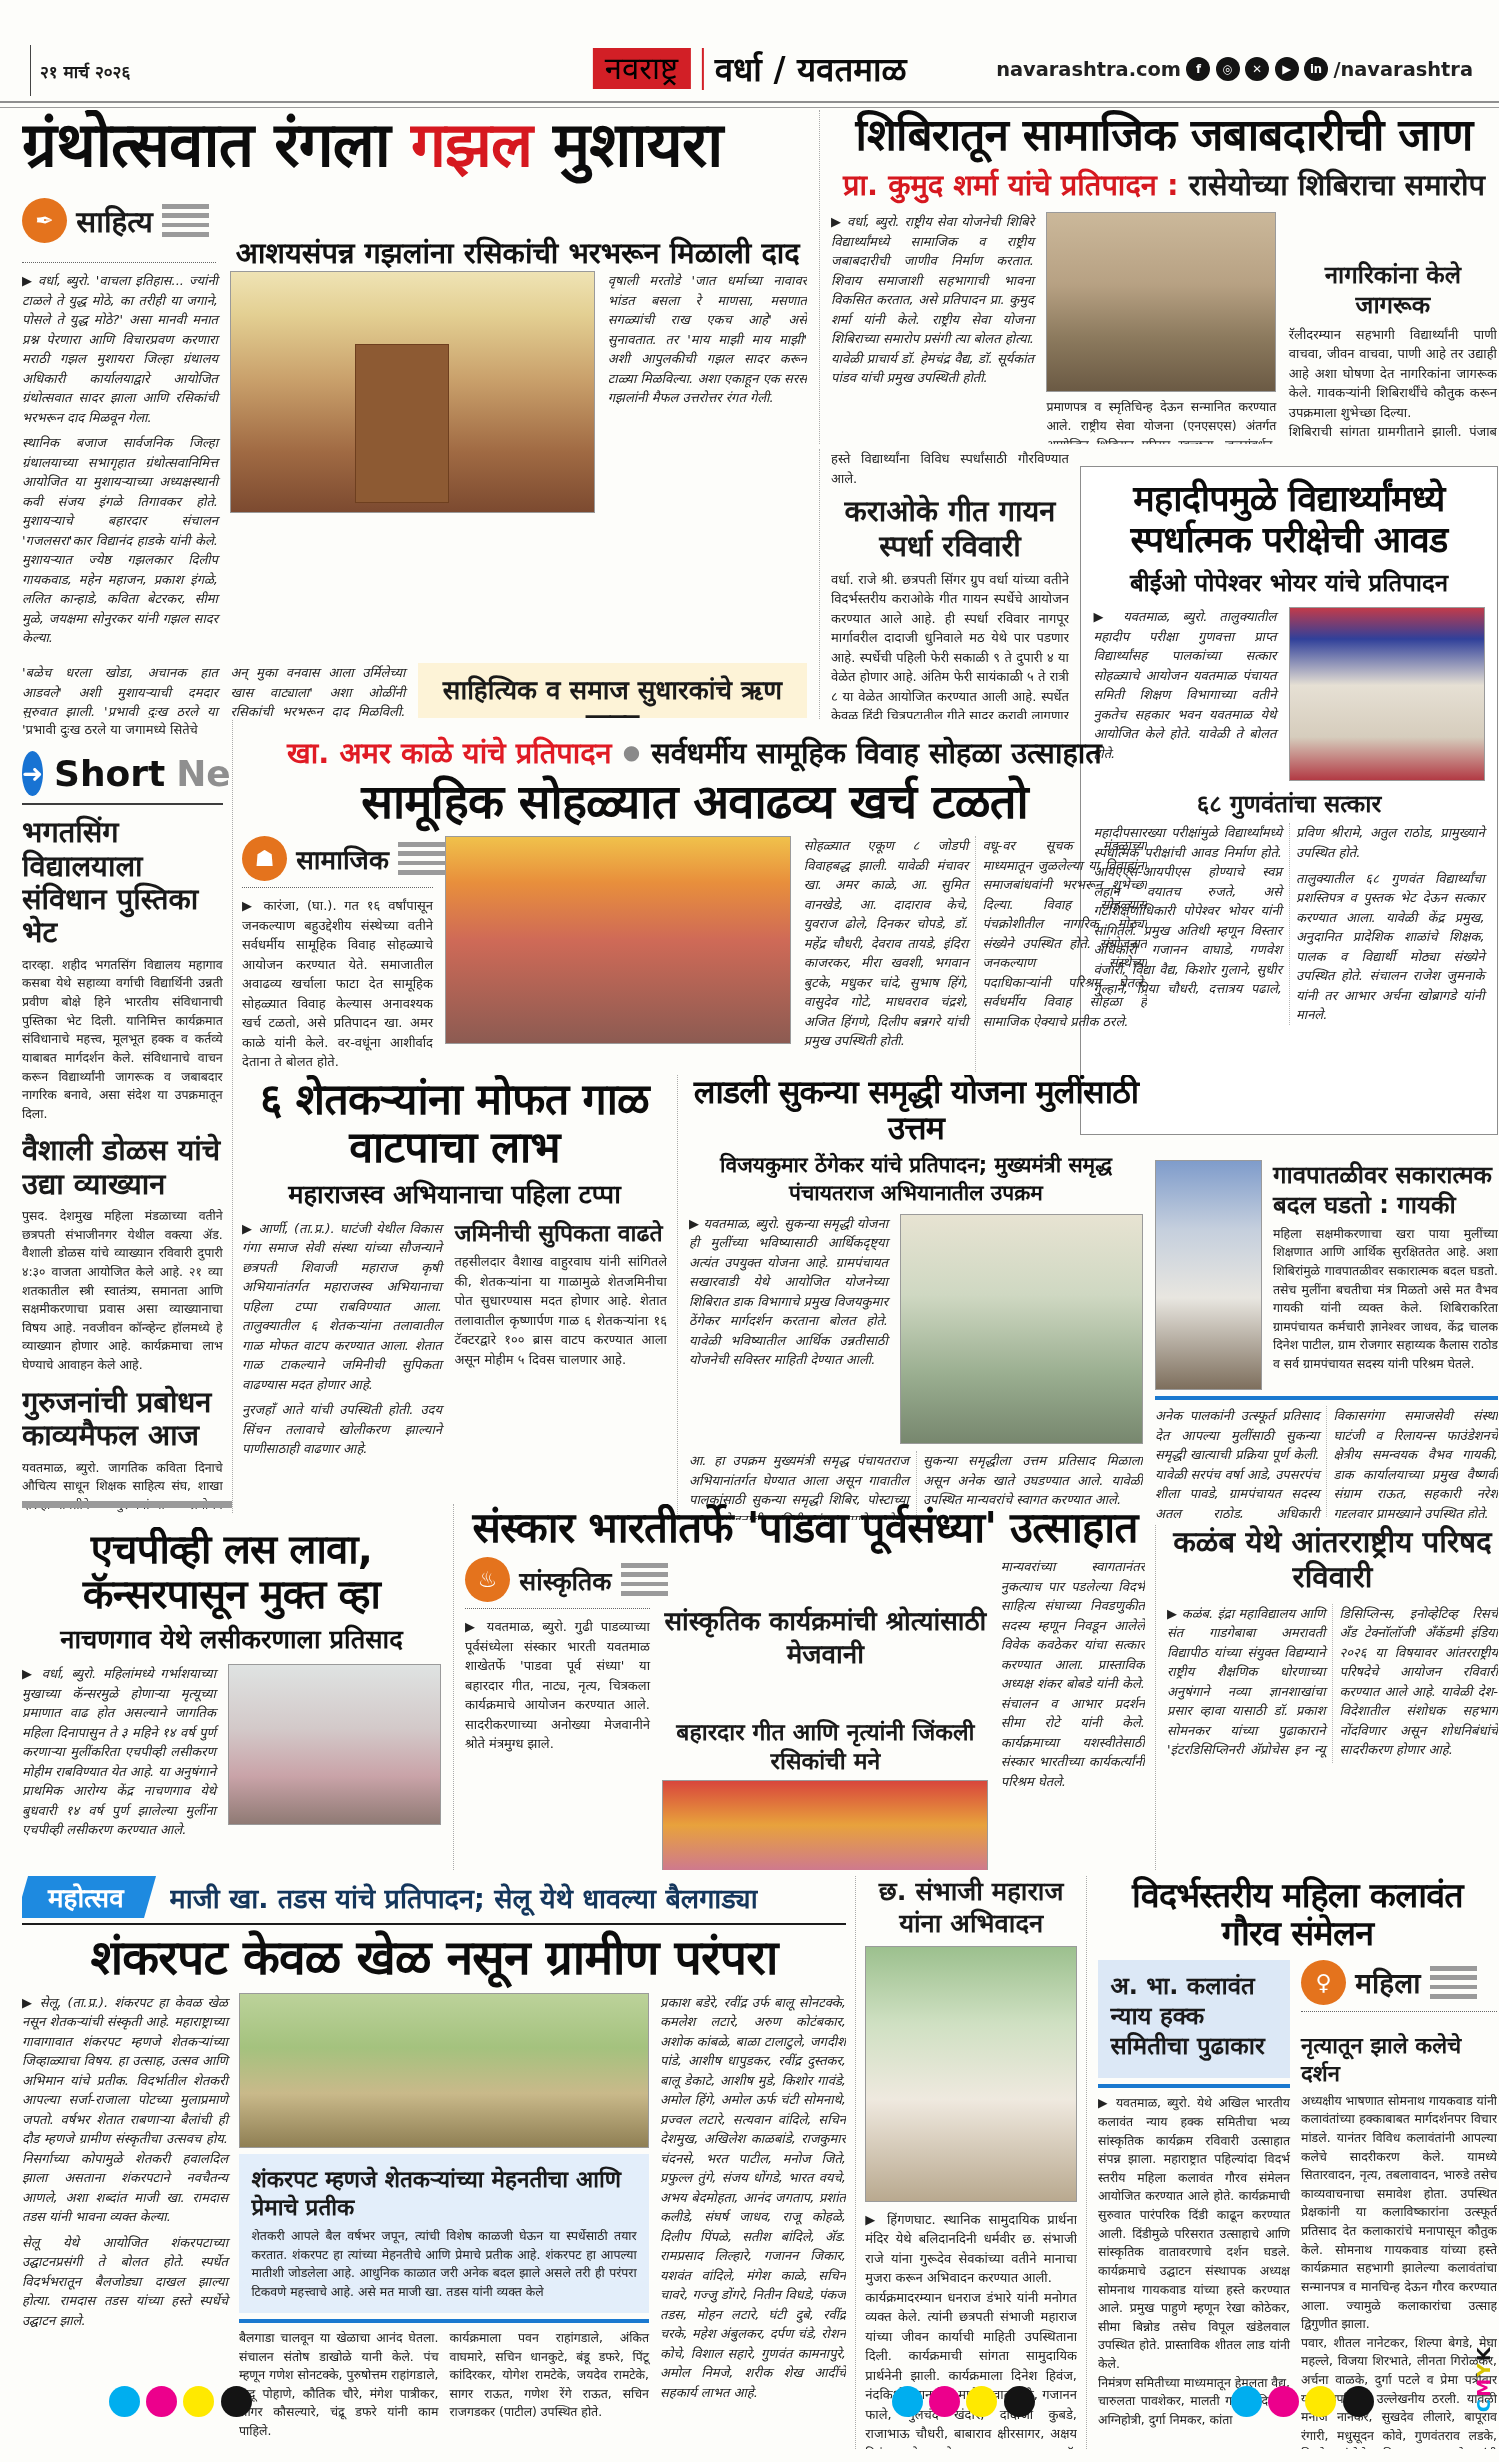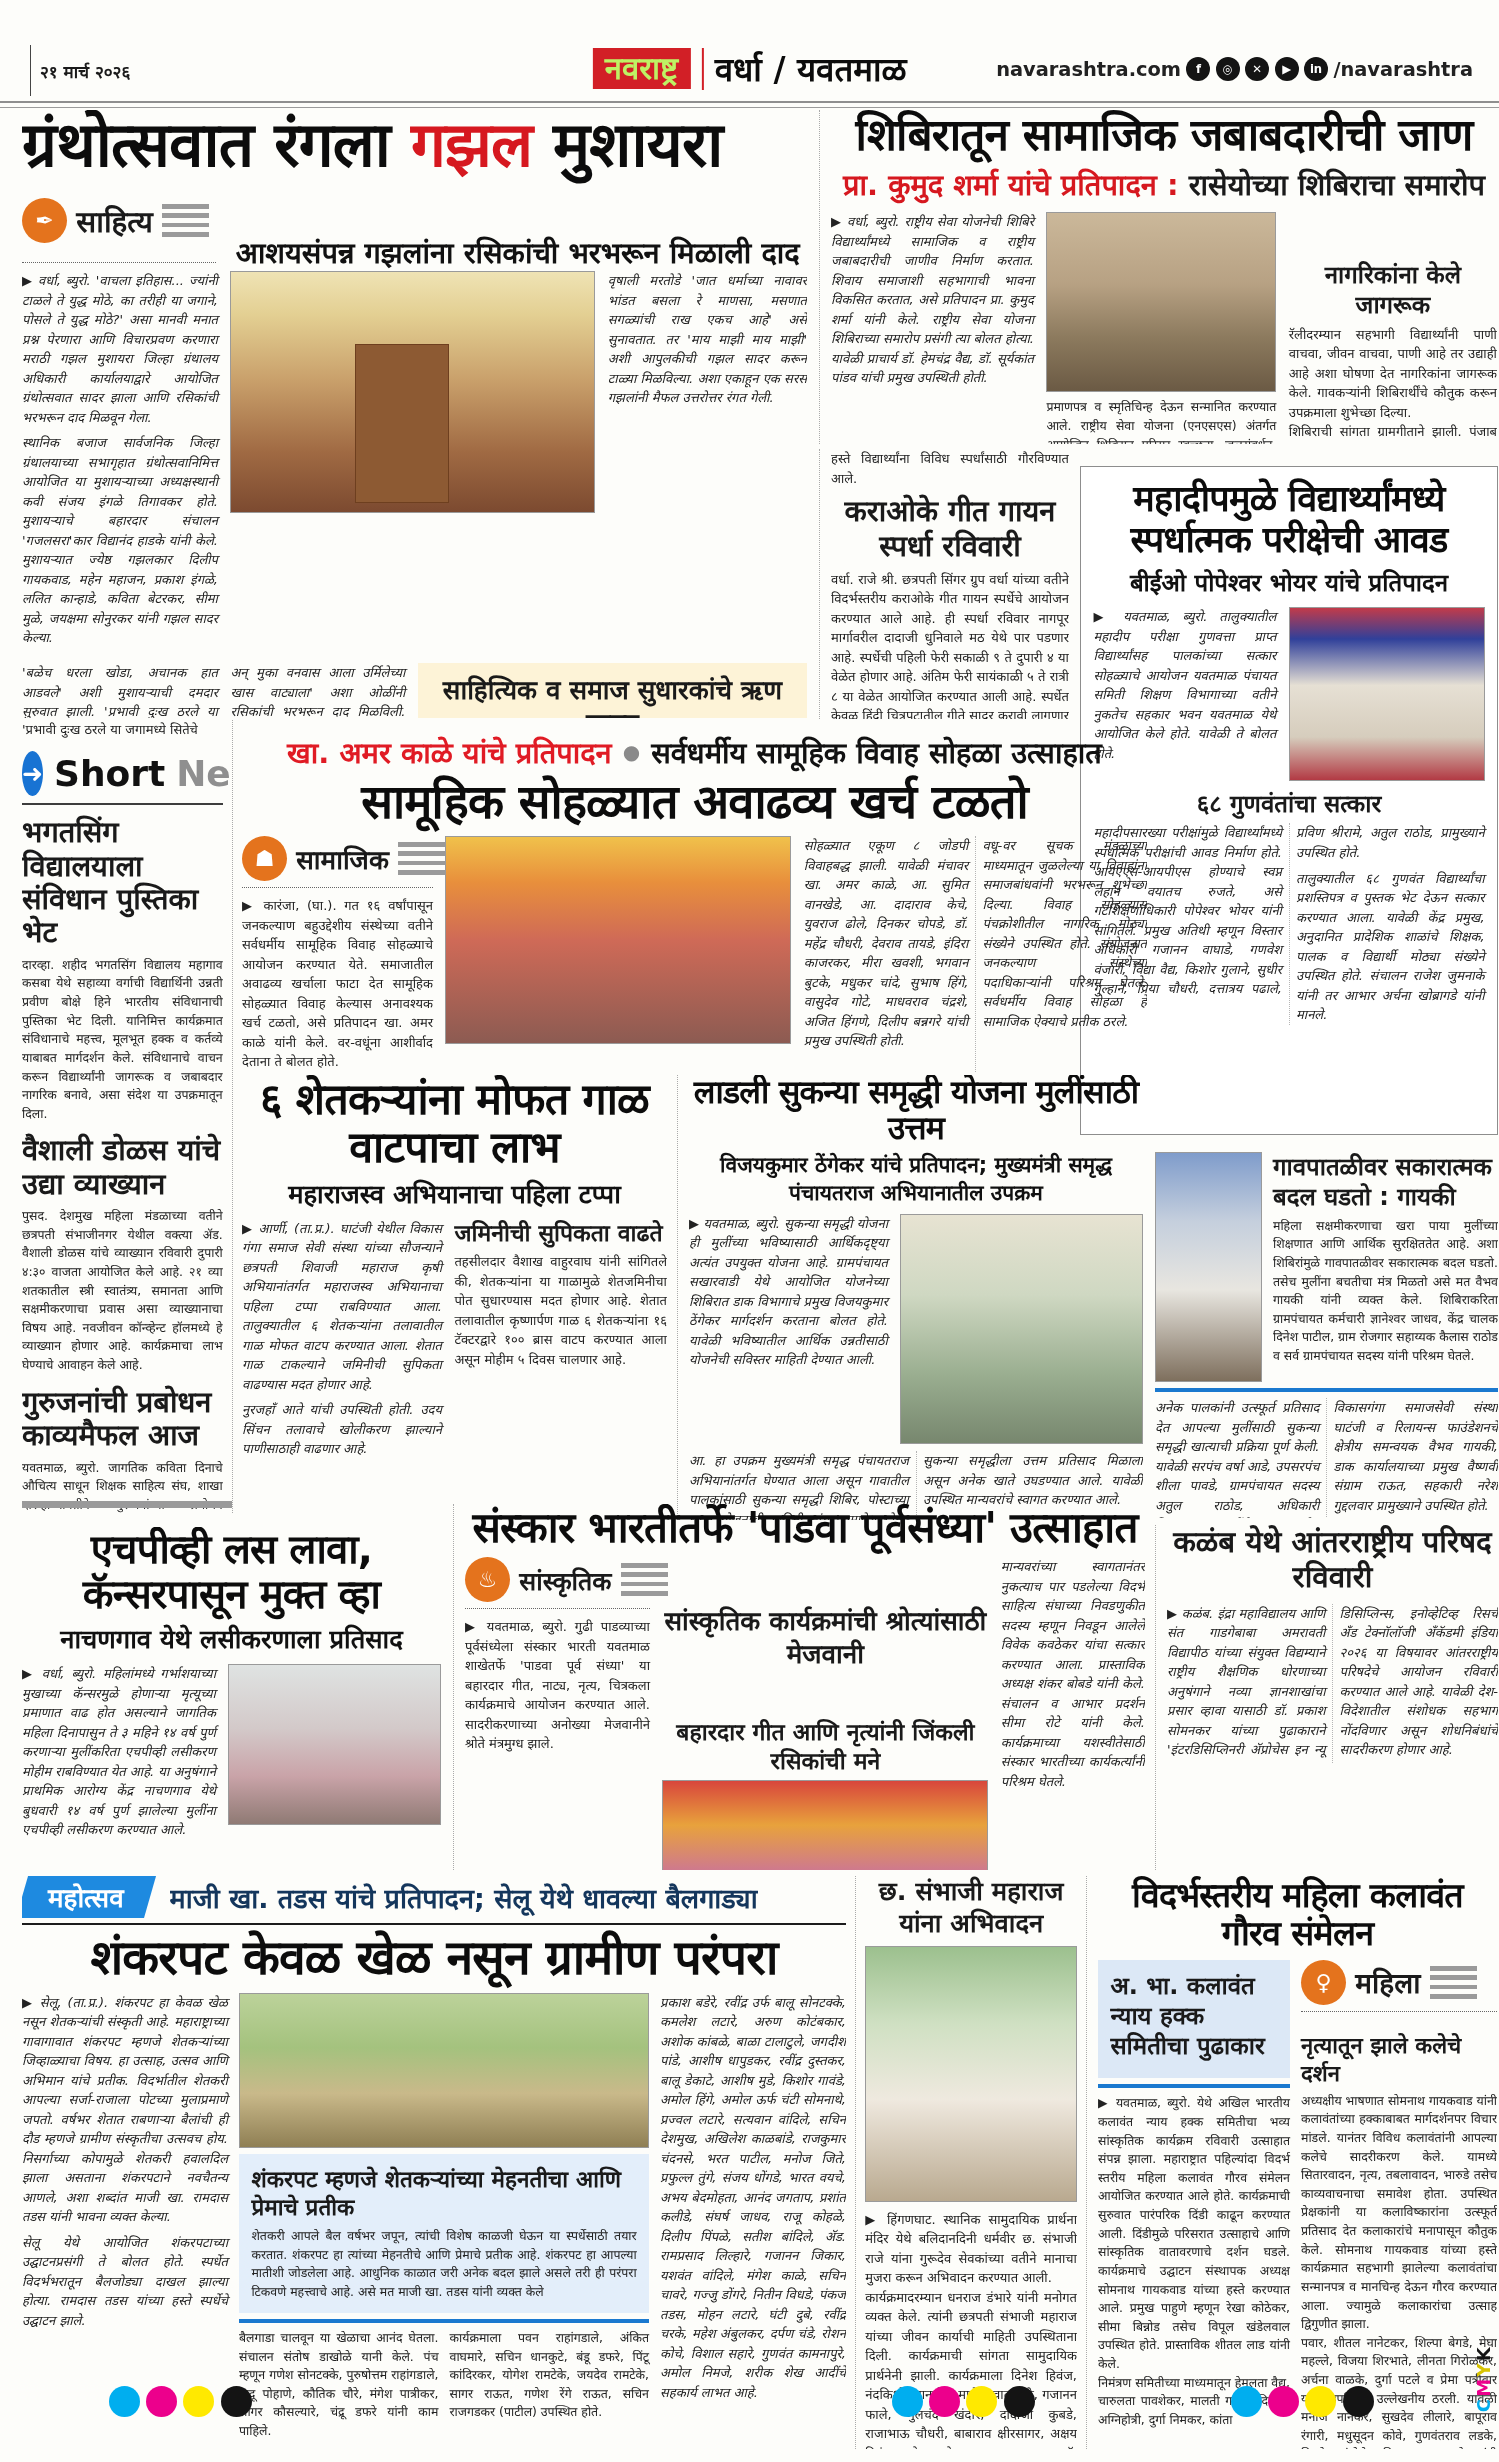--- a/index.html
+++ b/index.html
@@ -14,21 +14,21 @@
   .red{color:#d6181f;}
   .h-xl{font-weight:800;color:#0c0c0c;line-height:1.12;letter-spacing:-0.8px;}
   .subhead{font-weight:800;color:#111;}
   .row{display:flex;gap:12.4px;}
   .photo{position:relative;border:0.8px solid #9a9a9a;flex:0 0 auto;}
   .cols2{column-count:2;column-gap:14px;column-rule:0.8px dotted #b5b5b5;}
   
   .masthead{position:absolute;top:43px;left:0;right:0;height:56px;}
   .mh-date{position:absolute;left:40px;top:17px;font-weight:700;font-size:17px;}
   .mh-center{position:absolute;left:50%;top:3.1px;transform:translateX(-50%);display:flex;align-items:center;gap:11px;}
-  .mh-logo{background:#d21f26;color:#bef264;font-size:31px;font-weight:700;padding:4.7px 12.4px;line-height:1;}
+  .mh-logo{background:#d21f26;color:#000000;font-size:31px;font-weight:400;padding:4.7px 12.4px;line-height:1;}
   .mh-sep{width:2.3px;height:42px;background:#d21f26;}
   .mh-ed{font-size:33px;font-weight:800;color:#0c0c0c;}
   .mh-right{position:absolute;right:26px;top:14px;display:flex;align-items:center;gap:5.4px;font-size:19.4px;font-weight:600;color:#222;}
   .soc{width:24px;height:24px;border-radius:50%;background:#141414;color:#fff;display:flex;align-items:center;justify-content:center;font-size:11.6px;font-weight:bold;}
   .regmark{position:absolute;left:29.5px;top:45px;width:1.6px;height:51px;background:#444;}
   .rule2{position:absolute;top:101px;left:0;right:0;height:7px;border-top:2.3px solid #8f8f8f;border-bottom:1.6px solid #9b9b9b;}
   
   .badge{display:flex;align-items:center;gap:9.3px;border-bottom:1.6px dotted #666;padding-bottom:6.2px;margin-bottom:7.8px;}
   .badge .ic{width:45px;height:45px;border-radius:50%;background:#e4731d;display:flex;align-items:center;justify-content:center;color:#fff;font-size:22px;flex:0 0 auto;}
   .badge .lbl{font-size:29.5px;font-weight:800;white-space:nowrap;}
@@ -281,21 +281,21 @@
         <p>▶ यवतमाळ, ब्युरो. सुकन्या समृद्धी योजना ही मुलींच्या भविष्यासाठी आर्थिकदृष्ट्या अत्यंत उपयुक्त योजना आहे. ग्रामपंचायत सखारवाडी येथे आयोजित योजनेच्या शिबिरात डाक विभागाचे प्रमुख विजयकुमार ठेंगेकर मार्गदर्शन करताना बोलत होते. यावेळी भविष्यातील आर्थिक उन्नतीसाठी योजनेची सविस्तर माहिती देण्यात आली.</p>
       </div>
       <div class="photo ph-ladli" style="flex:1;height:230px;"></div>
     </div>
     <div class="cols2 bt" style="margin-top:7.8px;">
       <p>आ. हा उपक्रम मुख्यमंत्री समृद्ध पंचायतराज अभियानांतर्गत घेण्यात आला असून गावातील पालकांसाठी सुकन्या समृद्धी शिबिर, पोस्टाच्या बचत योजनांची माहिती यांचा समावेश होता. सुकन्या समृद्धीला उत्तम प्रतिसाद मिळाला असून अनेक खाते उघडण्यात आले. यावेळी उपस्थित मान्यवरांचे स्वागत करण्यात आले.</p>
     </div>
   </div>
 
   <div class="blk b-gaon">
-    <div class="row" style="gap:11px;">
+    <div class="row" style="gap:11px;margin-top:8px;">
       <div class="photo ph-gaon" style="width:107px;height:230px;"></div>
       <div style="flex:1;">
         <div class="minihead" style="font-size:24px;">गावपातळीवर सकारात्मक बदल घडतो : गायकी</div>
         <p class="bt sm">महिला सक्षमीकरणाचा खरा पाया मुलींच्या शिक्षणात आणि आर्थिक सुरक्षिततेत आहे. अशा शिबिरांमुळे गावपातळीवर सकारात्मक बदल घडतो. तसेच मुलींना बचतीचा मंत्र मिळतो असे मत वैभव गायकी यांनी व्यक्त केले. शिबिराकरिता ग्रामपंचायत कर्मचारी ज्ञानेश्वर जाधव, केंद्र चालक दिनेश पाटील, ग्राम रोजगार सहाय्यक कैलास राठोड व सर्व ग्रामपंचायत सदस्य यांनी परिश्रम घेतले.</p>
       </div>
     </div>
     <div class="bluerule"></div>
     <div class="cols2 bt">
       <p>अनेक पालकांनी उत्स्फूर्त प्रतिसाद देत आपल्या मुलींसाठी सुकन्या समृद्धी खात्याची प्रक्रिया पूर्ण केली. यावेळी सरपंच वर्षा आडे, उपसरपंच शीला पावडे, ग्रामपंचायत सदस्य अतुल राठोड, अधिकारी विजयकुमार ठेंगेकर, तसेच विकासगंगा समाजसेवी संस्था घाटंजी व रिलायन्स फाउंडेशनचे क्षेत्रीय समन्वयक वैभव गायकी, डाक कार्यालयाच्या प्रमुख वैष्णवी संग्राम राऊत, सहकारी नरेश गुद्दलवार प्रामुख्याने उपस्थित होते.</p>
     </div>

